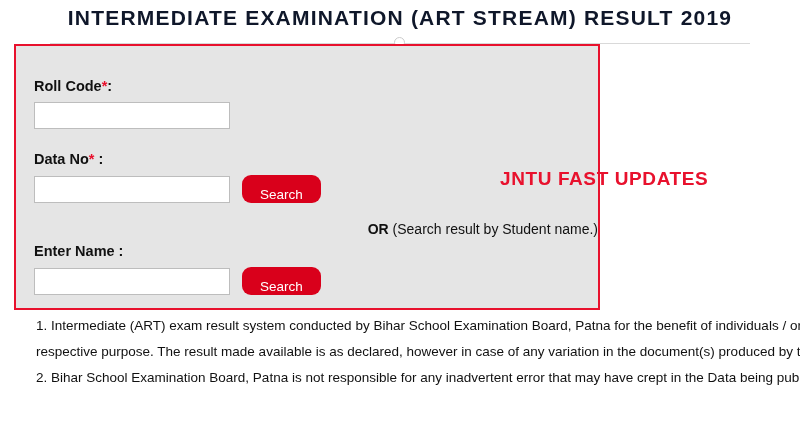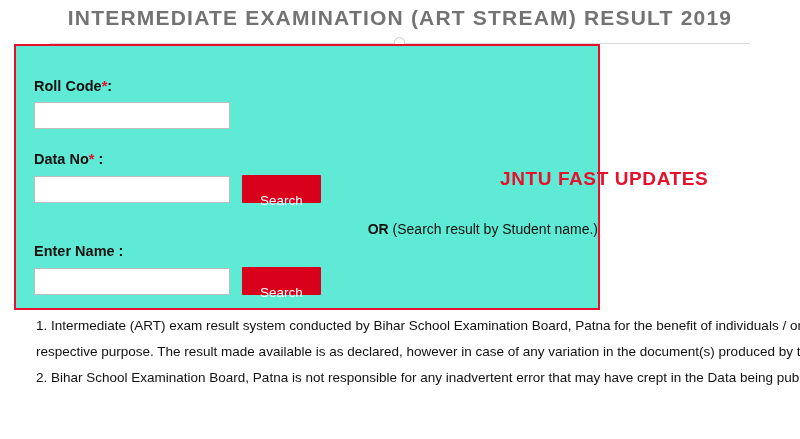--- a/index.html
+++ b/index.html
@@ -12,21 +12,21 @@
     height: 439px;
     font-family: "Liberation Sans", sans-serif;
     color: #111111;
     overflow: hidden;
     position: relative;
   }
 
   
   .page-title {
     text-align: center;
-    color: #737373;
+    color: #0f172a;
     font-weight: bold;
     font-size: 21px;
     letter-spacing: 1.2px;
     padding-top: 6px;
     padding-bottom: 2px;
     white-space: nowrap;
   }
 
   
   .divider-wrap {
@@ -58,21 +58,21 @@
 
   
   .form-box {
     position: absolute;
     left: 14px;
     top: 44px;
     width: 586px;
     height: 266px;
     border: 2px solid #e8112d;
     box-sizing: border-box;
-    background: #5eead4;
+    background: #e5e5e5;
   }
   .form-inner {
     padding: 32px 0 0 18px;
   }
   .field-label {
     font-size: 14.5px;
     font-weight: bold;
     color: #111111;
     margin-bottom: 8px;
   }
@@ -100,25 +100,25 @@
     align-items: center;
   }
   .search-btn {
     margin-left: 12px;
     background: #d9001b;
     color: #ffffff;
     border: none;
     font-family: "Liberation Sans", sans-serif;
     font-size: 13.5px;
     font-weight: normal;
-    padding: 12px 18px;
+    padding: 6px 18px;
     height: 28px;
     line-height: 28px;
     cursor: pointer;
-    border-radius: 1px;
+    border-radius: 9px;
   }
   .or-line {
     font-size: 14px;
     color: #111111;
     margin-bottom: 6px;
     text-align: right;
   }
   .or-line b { font-weight: bold; }
 
   

